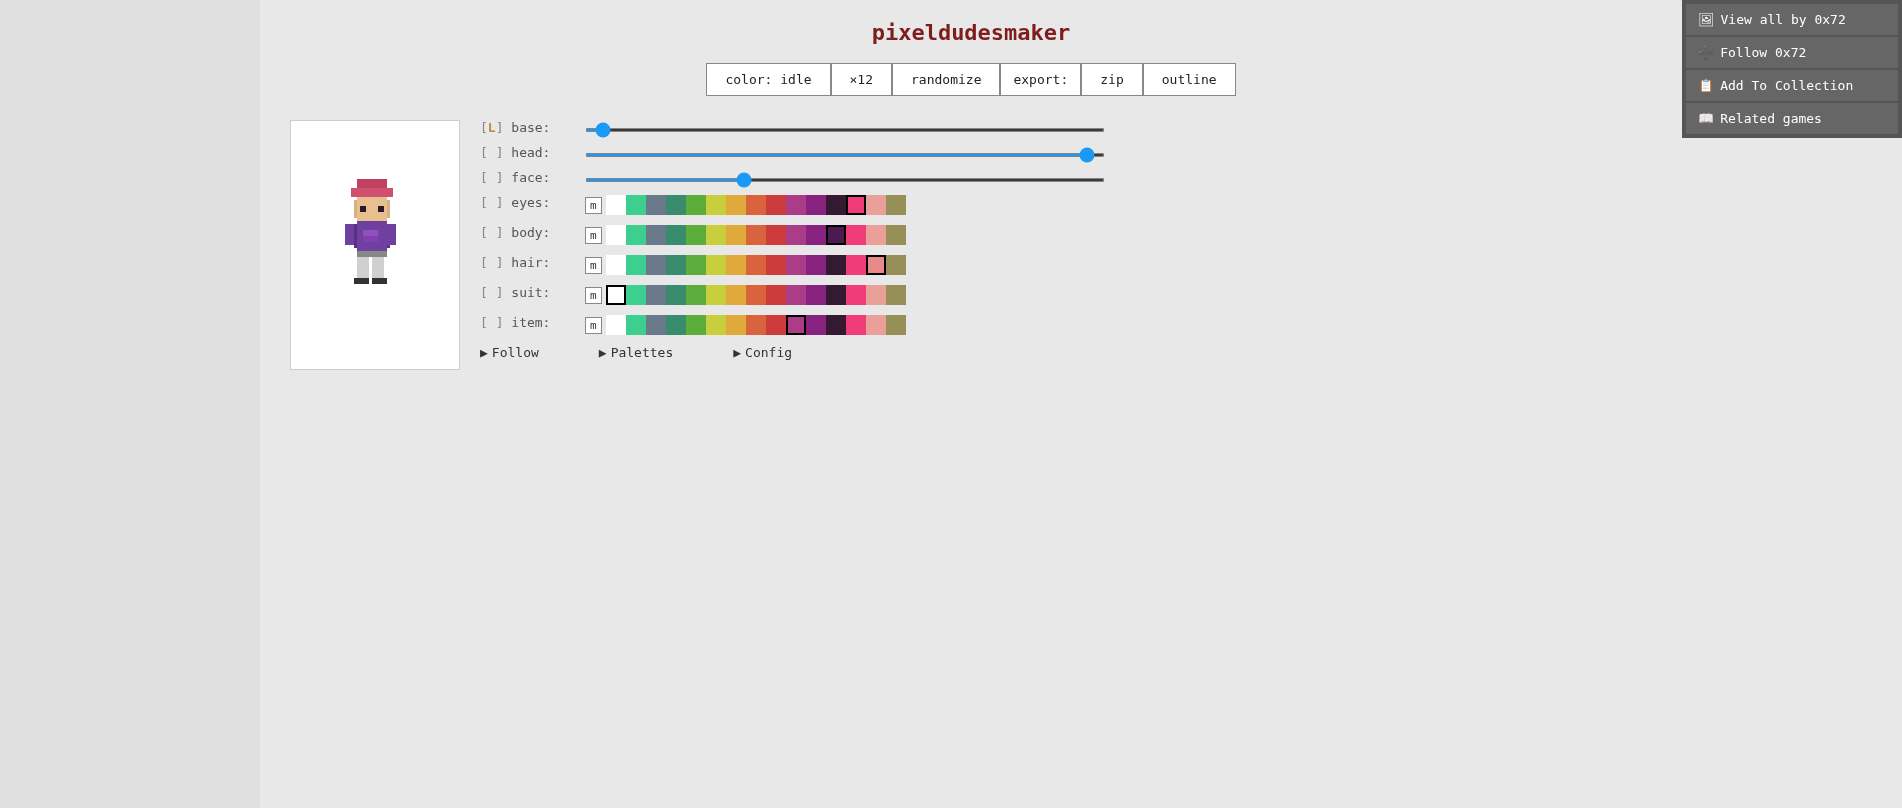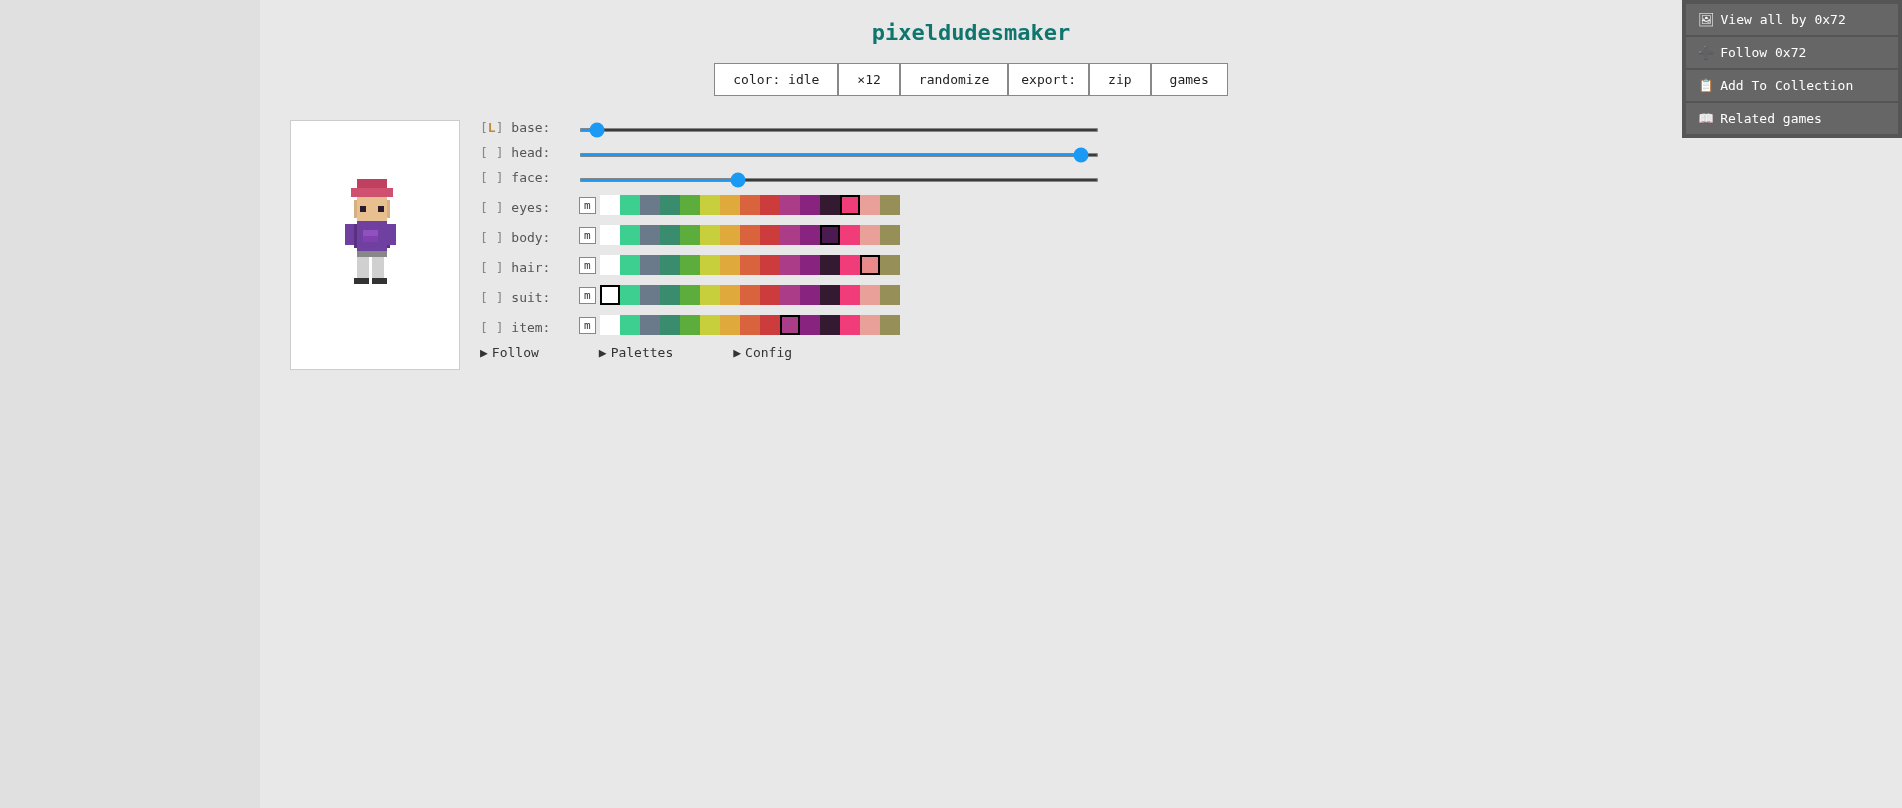--- a/index.html
+++ b/index.html
@@ -52,21 +52,21 @@
       margin-right: 220px;
       padding: 20px 30px;
     }
 
     h1.page-title {
       text-align: center;
       font-family: monospace;
       font-size: 22px;
       font-weight: bold;
       margin-bottom: 18px;
-      color: #0f766e;
+      color: #7f1d1d;
     }
 
     
     .toolbar {
       display: flex;
       justify-content: center;
       align-items: center;
       gap: 0;
       margin-bottom: 24px;
     }
@@ -83,23 +83,23 @@
       border: 1.5px solid #888;
       background: #fff;
       padding: 8px 12px;
       font-family: monospace;
       font-size: 13px;
       color: #222;
     }
 
     .control-row {
       display: flex;
-      align-items: flex-end;
+      align-items: flex-start;
       margin-bottom: 10px;
-      gap: 9px;
+      gap: 15px;
     }
 
     .control-label {
       color: #555;
       min-width: 90px;
       font-family: monospace;
       font-size: 13px;
     }
     .control-label .bracket { color: #888; }
     .control-label .letter { color: #c0883a; font-weight: bold; }
@@ -214,21 +214,21 @@
 
 <div class="center-area">
   <h1 class="page-title">pixeldudesmaker</h1>
 
   <div class="toolbar">
     <button class="toolbar-btn">color: idle</button>
     <button class="toolbar-btn">×12</button>
     <button class="toolbar-btn">randomize</button>
     <span class="toolbar-label">export:</span>
     <button class="toolbar-btn">zip</button>
-    <button class="toolbar-btn">games</button>
+    <button class="toolbar-btn">outline</button>
   </div>
 
   <div style="display:flex; gap: 0; align-items: flex-start; position: relative;">
 
     <div style="position:relative; width:170px; min-height:250px; border:1.5px solid #ccc; background:#fff; display:flex; align-items:center; justify-content:center; margin-right: 20px;">
 
       <svg width="96" height="144" viewBox="0 0 32 48" style="image-rendering:pixelated;">
 
         <rect x="10" y="2" width="10" height="4" fill="#c04060"></rect>
         <rect x="8" y="5" width="14" height="3" fill="#d05070"></rect>

